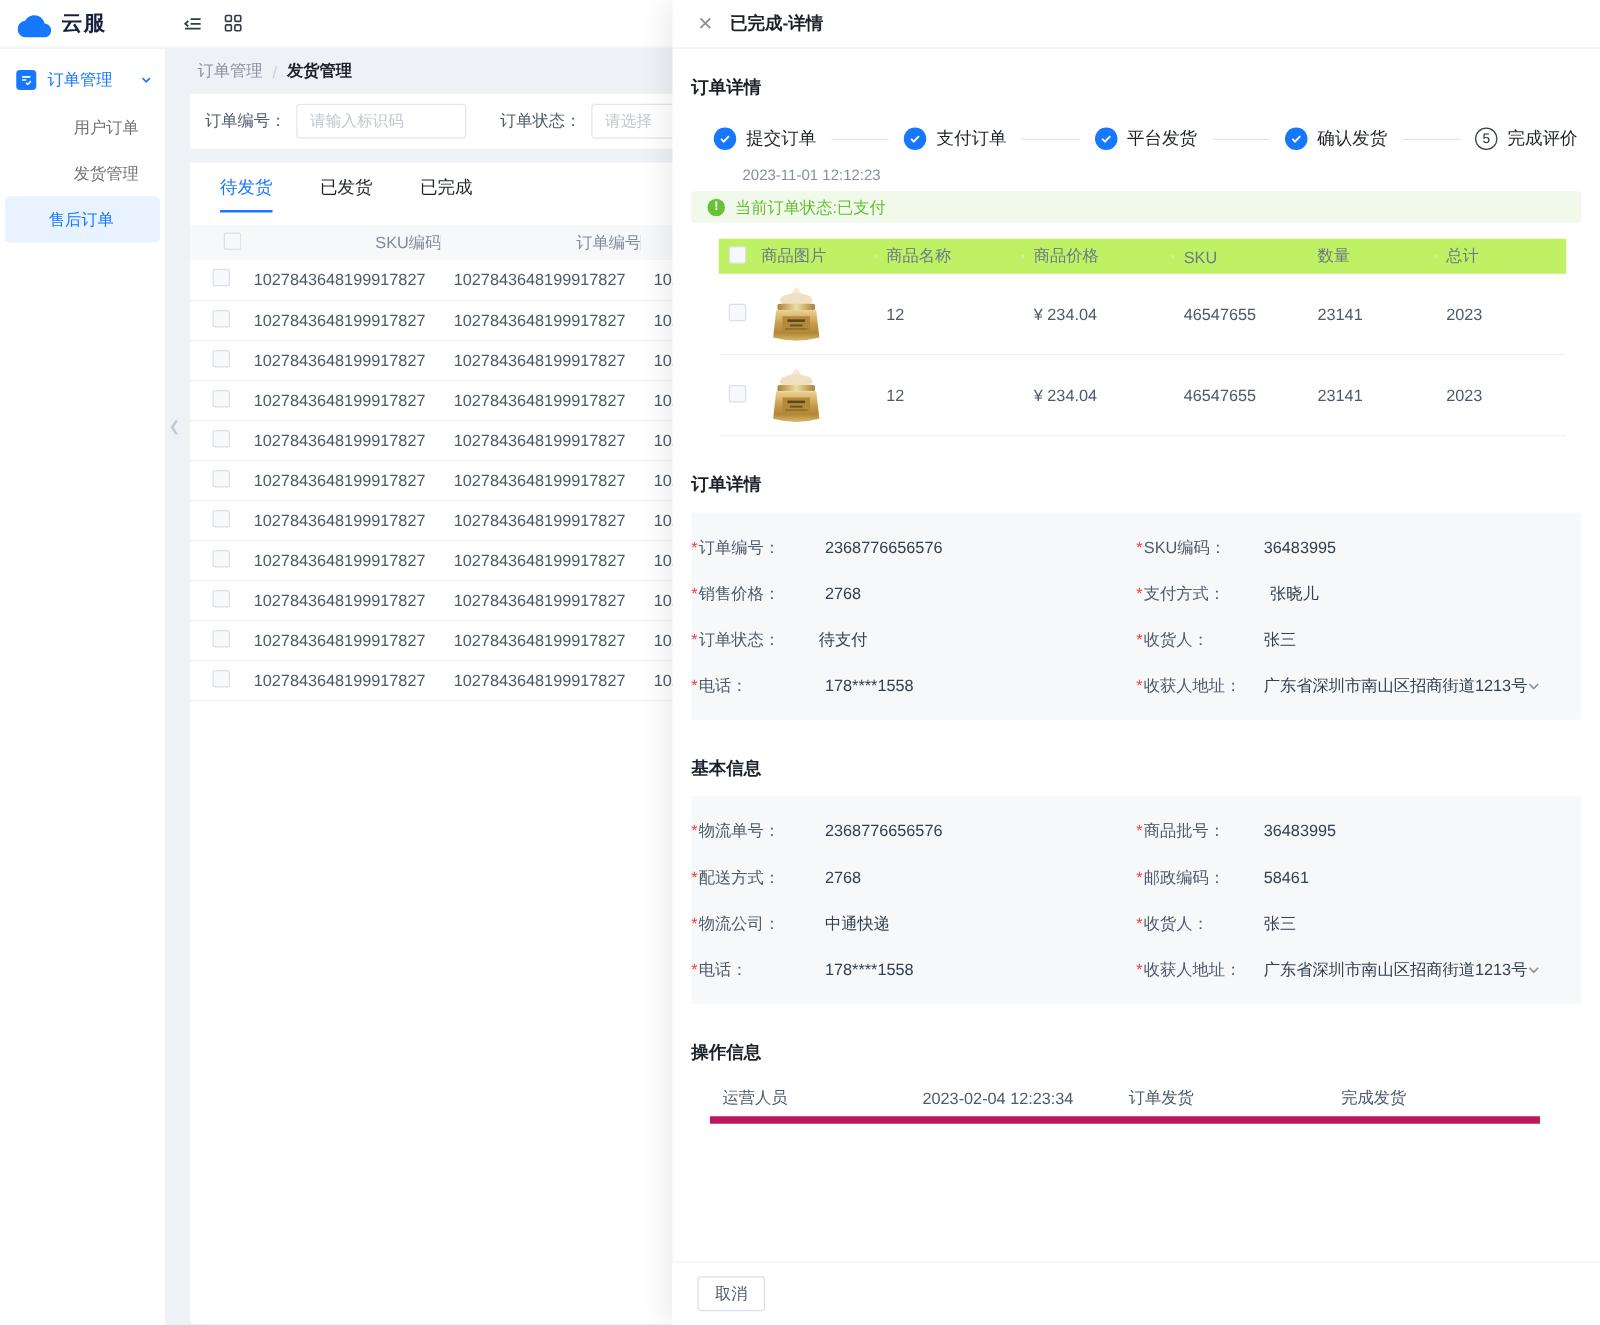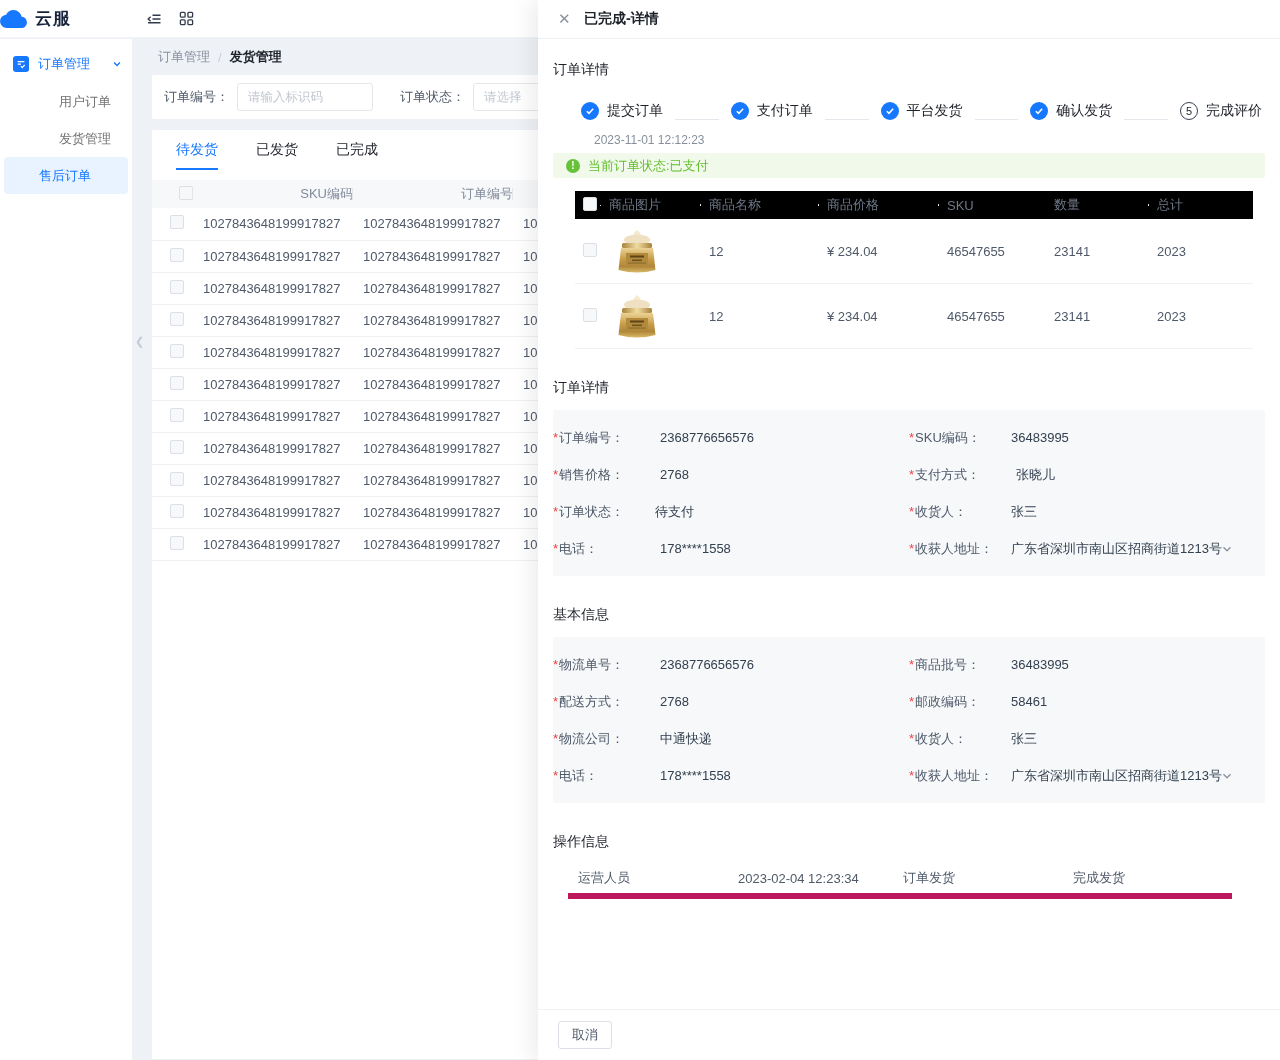--- a/index.html
+++ b/index.html
@@ -5,21 +5,21 @@
   * { box-sizing: border-box; margin: 0; padding: 0; }
   html,body { width:1280px; height:1060px; }
   body {
     font-family: "Liberation Sans", "DejaVu Sans", sans-serif;
     background:#eef1f6; color:#1d2129; overflow:hidden; position:relative;
     font-size:13px;
   }
   
   .topbar { position:absolute; top:0; left:0; right:0; height:38px; background:#fff;
     border-bottom:1px solid #f2f3f5; display:flex; align-items:center; z-index:6; }
-  .logo { width:133px; display:flex; align-items:center; gap:8px; }
+  .logo { width:133px; display:flex; align-items:flex-end; padding-left:14px; gap:8px; }
   .brand { font-size:17px; font-weight:700; color:#17233d; letter-spacing:1px; }
   .topbar-icons { display:flex; align-items:center; gap:17px; margin-left:13px; color:#333b4a; }
   .tb-icon { width:16px; height:16px; display:inline-flex; cursor:pointer; }
   
   .sidebar { position:absolute; top:39px; left:0; width:133px; bottom:0; background:#fff;
     border-right:1px solid #f0f1f4; padding-top:6px; z-index:5; }
   .menu-group { height:38px; display:flex; align-items:center; padding:0 10px 0 13px;
     color:#1677ff; font-weight:500; cursor:pointer; }
   .menu-group .gi { width:16px; height:16px; background:#1677ff; border-radius:3px;
     display:inline-flex; align-items:center; justify-content:center; }
@@ -55,40 +55,40 @@
   table.orders td { height:32px; border-bottom:1px solid #f0f1f4; color:#4e5969; padding-left:10px; white-space:nowrap; }
   table.orders td.td-check { padding-left:18px; }
   .cbox { width:14px; height:14px; border:1px solid #dcdfe6; border-radius:2px; background:#f7f8fa; display:inline-block; cursor:pointer; }
   
   .drawer { position:absolute; top:0; left:538px; width:742px; bottom:0; background:#fff;
     box-shadow:-8px 0 20px rgba(0,0,0,.07); z-index:10; }
   .drawer-header { height:39px; display:flex; align-items:center; padding:0 20px; border-bottom:1px solid #eef0f3; }
   .close-x { color:#8a919f; font-size:15px; cursor:pointer; width:18px; }
   .drawer-title { font-size:14px; font-weight:600; margin-left:8px; }
   .drawer-body { position:absolute; top:40px; bottom:51px; left:0; right:0; padding:0 15px; overflow:hidden; }
-  .sec-title { font-size:14px; font-weight:400; color:#1d2129; }
+  .sec-title { font-size:14px; font-weight:700; color:#1d2129; }
   .mt20 { margin-top:21px; } .mt30 { margin-top:30px; }
   
   .steps-wrap { position:relative; margin-top:23px; padding:0 3px 30px 18px; }
-  .steps { display:flex; align-items:flex-end;margin-left:10px; }
+  .steps { display:flex; align-items:center; }
   .step { display:flex; align-items:center; gap:8px; }
   .step-label { font-size:14px; color:#1d2129; }
   .step-icon { width:18px; height:18px; border-radius:50%; background:#1677ff; display:inline-flex; align-items:center; justify-content:center; flex:none; }
   .step-icon.pending { background:#fff; border:1.5px solid #3a4252; color:#1d2129; font-size:11px; }
   .step-line { flex:1; height:1px; background:#e5e6eb; margin:0 12px; }
   .step-time { position:absolute; left:41px; top:31px; font-size:12px; color:#86909c; }
   
   .alert { margin-top:3px; height:25px; background:#f1f9ea; border-radius:2px; display:flex; align-items:center; padding:0 13px; gap:8px; }
   .alert-icon { width:14px; height:14px; border-radius:50%; background:#67c23a; color:#fff; font-size:10px; font-weight:700;
     display:inline-flex; align-items:center; justify-content:center; flex:none; }
   .alert-text { color:#64bf2f; font-size:13px; }
   
   .ptable { margin:13px 0 0 22px; width:678px; }
   .p-head, .p-row { display:grid; grid-template-columns:26px 100px 118px 120px 107px 103px 104px; align-items:center; }
-  .p-head { background:#000000; height:28px; color:#6e7888; }
+  .p-head { background:#bef264; height:28px; color:#6e7888; }
   .p-head > div { padding-left:8px; position:relative; }
   .p-head > div:not(:last-child)::after { content:""; position:absolute; right:0; top:8px; bottom:8px; width:1px; background:#e2e5ea; }
   .p-row { height:65px; border-bottom:1px solid #f0f1f4; color:#4e5969; }
   .p-row > div { padding-left:8px; }
   .prod-img { width:56px; height:56px; display:block; }
   
   .panel { margin-top:13px; background:#f7f8fa; border-radius:2px; padding:9px 0; width:712px; }
   .panel-grid { display:grid; grid-template-columns:1fr 1fr; }
   .field { height:37px; display:flex; align-items:center; position:relative; }
   .flabel { display:inline-block; text-align:left; color:#4e5969; }

